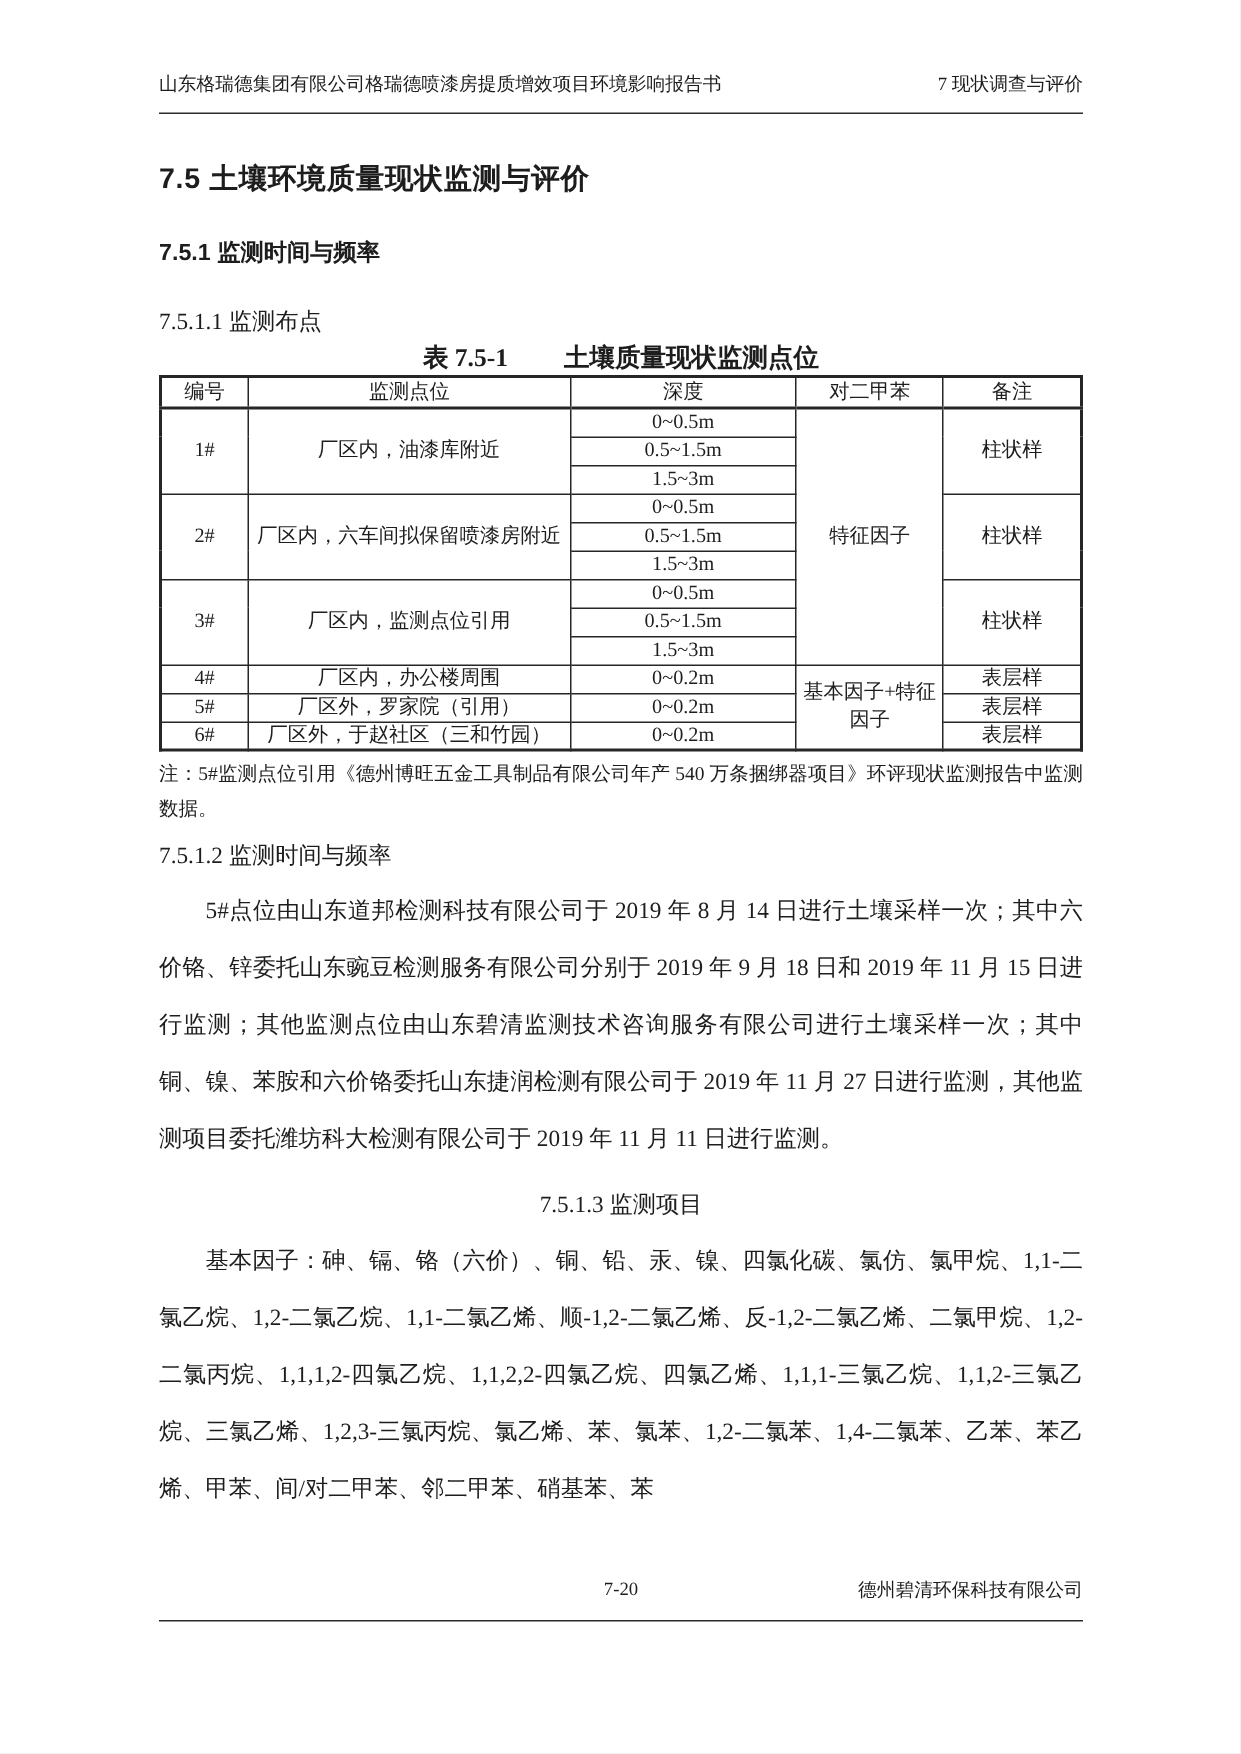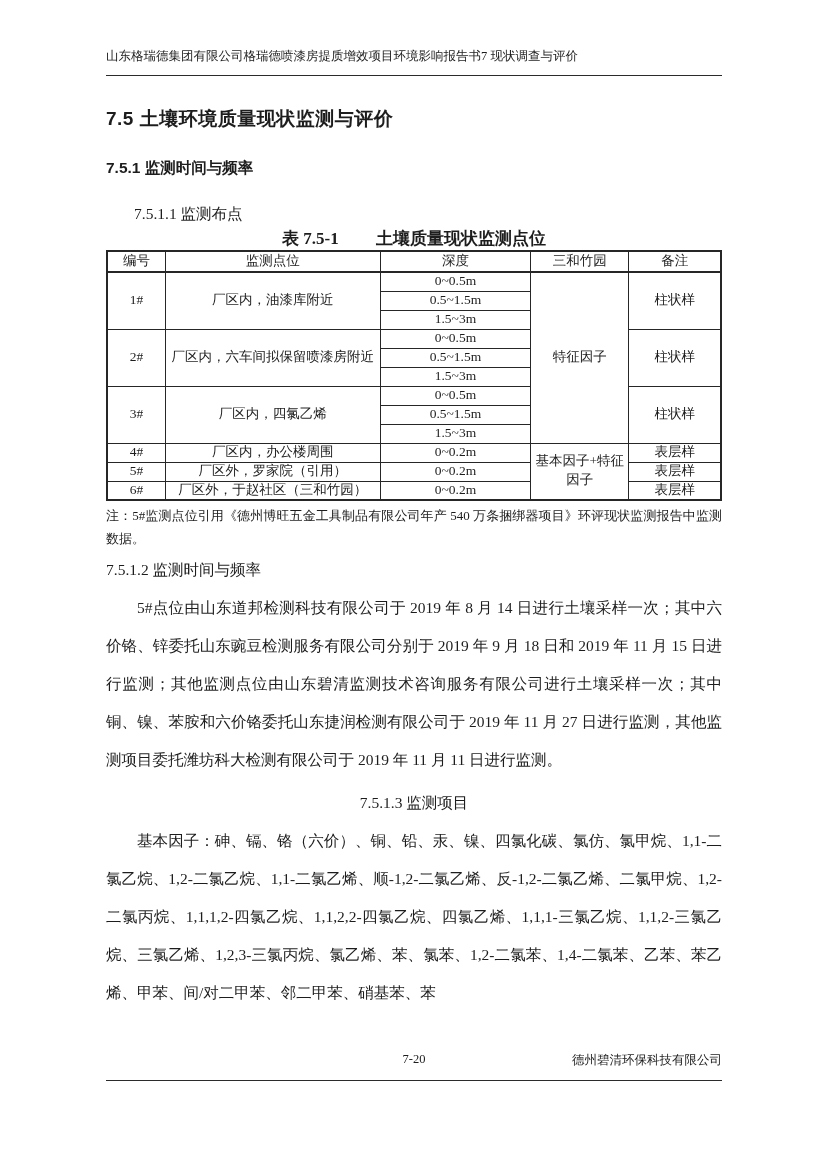--- a/index.html
+++ b/index.html
@@ -12,20 +12,21 @@
     background: #ffffff;
     font-family: "Liberation Serif", "DejaVu Serif", serif;
     color: #1d1d1d;
     overflow: hidden;
   }
   
   .running-header {
     position: absolute;
     top: 48px; left: 106px; right: 105px;
     display: flex;
+    justify-content: space-between;
     align-items: flex-end;
     font-size: 12.5px;
   }
   .header-rule {
     position: absolute;
     top: 75px; left: 106px; right: 105px;
     border-top: 1.5px solid #2b2b2b;
   }
   
   .footer-rule {
@@ -64,21 +65,21 @@
   .h2 {
     margin-top: 26px;
     font-family: "Liberation Sans", "DejaVu Sans", sans-serif;
     font-weight: bold;
     font-size: 15.5px;
   }
   .h3 {
     font-size: 15.5px;
     font-weight: normal;
   }
-  .h3-1 { margin-top: 25px; margin-left: 28px; }
+  .h3-1 { margin-top: 25px; }
   .h3-2 { margin-top: 10px; }
   .h3-3 { margin-top: 14px; text-align: center; }
   .para {
     font-size: 15.5px;
     text-align: justify;
     text-indent: 2em;
   }
   .para-intro {
     margin-top: 8px;
     line-height: 31px;
@@ -156,21 +157,21 @@
         <col style="width:35%">
         <col style="width:24.5%">
         <col style="width:16%">
         <col style="width:15%">
       </colgroup>
       <thead>
         <tr>
           <th>编号</th>
           <th>监测点位</th>
           <th>深度</th>
-          <th>三和竹园</th>
+          <th>对二甲苯</th>
           <th>备注</th>
         </tr>
       </thead>
       <tbody>
         <tr>
           <td rowspan="3">1#</td>
           <td rowspan="3">厂区内，油漆库附近</td>
           <td>0~0.5m</td>
           <td rowspan="9" class="content-cell">特征因子</td>
           <td rowspan="3">柱状样</td>
@@ -190,21 +191,21 @@
         </tr>
         <tr>
             <td>0.5~1.5m</td>
           </tr>
         <tr>
             <td>1.5~3m</td>
           </tr>
 
         <tr>
           <td rowspan="3">3#</td>
-          <td rowspan="3">厂区内，四氯乙烯</td>
+          <td rowspan="3">厂区内，监测点位引用</td>
           <td>0~0.5m</td>
           <td rowspan="3">柱状样</td>
         </tr>
         <tr>
             <td>0.5~1.5m</td>
           </tr>
         <tr>
             <td>1.5~3m</td>
           </tr>
 

